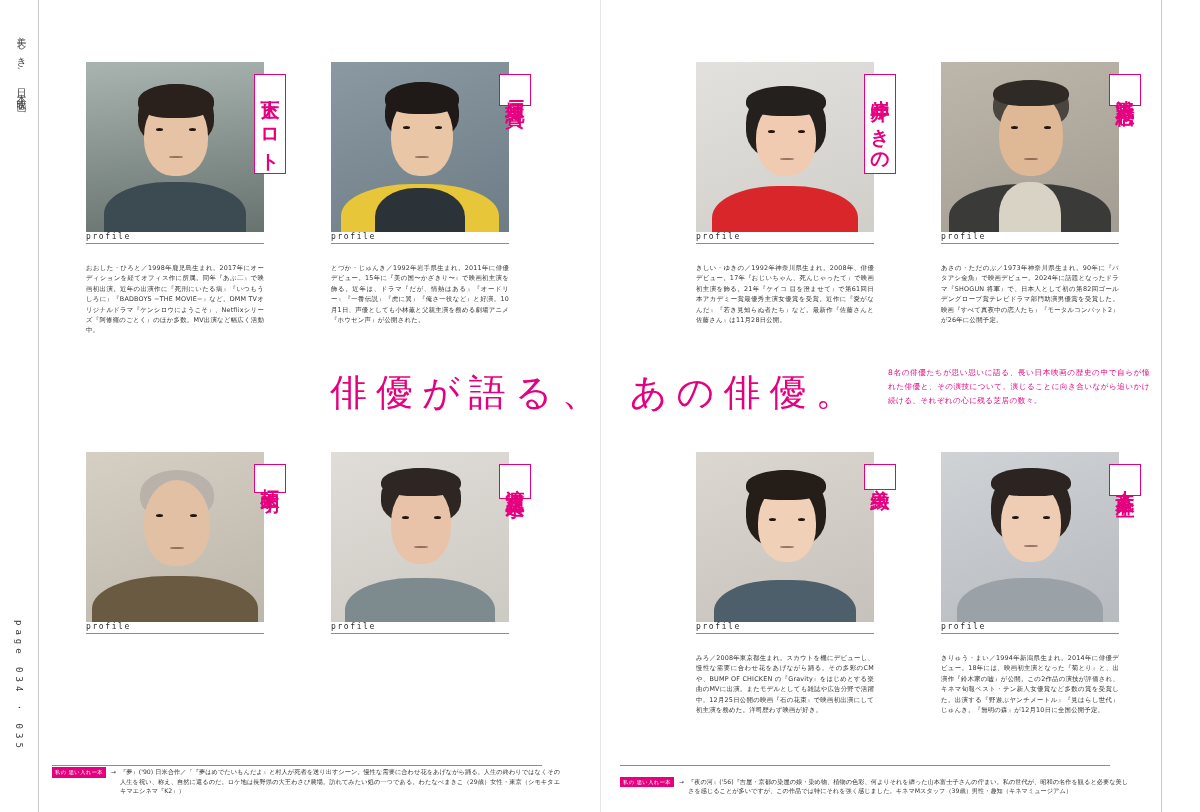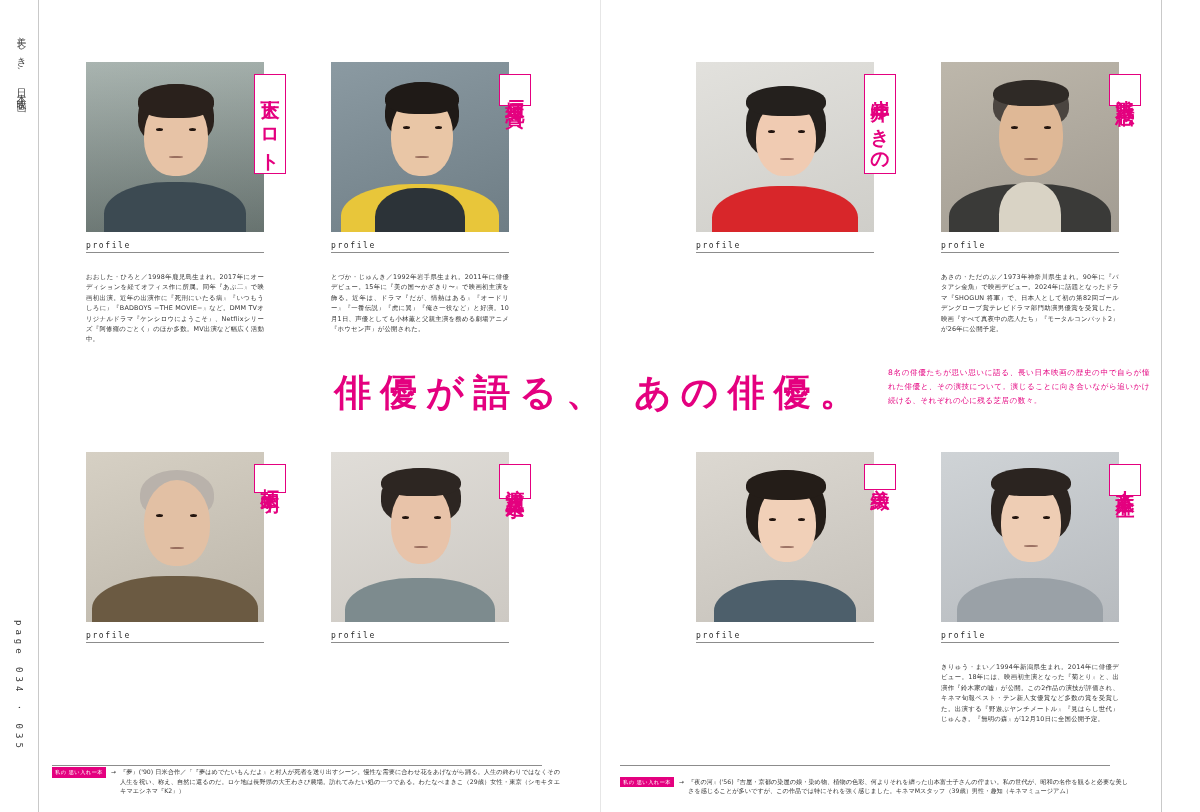--- a/index.html
+++ b/index.html
@@ -113,21 +113,21 @@
     font-family: "DejaVu Sans", sans-serif;
     font-weight: bold;
     font-size: 19px;
     letter-spacing: 3px;
     padding: 9px 5px 9px 5px;
     line-height: 1.05;
   }
   .nametag.right { right: -22px; }
 
   .profile-label {
-    margin-top: 9px;
+    margin-top: 0;
     font-size: 8px;
     letter-spacing: 1.6px;
     color: #2b2b2b;
     font-family: "DejaVu Sans Mono", monospace;
   }
   .profile-rule {
     margin-top: 2px;
     border-top: 1px solid #8c8c8c;
     width: 178px;
   }
@@ -140,24 +140,24 @@
     text-align: justify;
     font-family: "DejaVu Sans", sans-serif;
   }
 
   
   .headline {
     position: absolute;
     left: 330px;
     top: 368px;
     width: 540px;
-    text-align: center;
+    text-align: left;
     color: #e4007f;
     font-family: "DejaVu Serif", serif;
-    font-weight: bold;
+    font-weight: normal;
     font-size: 37px;
     letter-spacing: 9px;
     white-space: nowrap;
   }
   .headline .part2 { margin-left: 22px; }
 
   .lead {
     position: absolute;
     left: 888px;
     top: 366px;
@@ -268,20 +268,21 @@
       <div class="hair" style="left:50px; top:24px; width:80px; height:74px; background:#24201d;"></div>
       <div class="head" style="left:60px; top:38px; width:60px; height:76px; background:#f0cbb2;"></div>
       <div class="hair" style="left:50px; top:24px; width:80px; height:30px; background:#24201d;"></div>
       <div class="eye" style="left:72px; top:68px;"></div>
       <div class="eye" style="left:102px; top:68px;"></div>
       <div class="mouth" style="left:84px; top:96px;"></div>
     </div>
     <div class="nametag right">岸井ゆきの</div>
     <div class="profile-label">profile</div>
     <div class="profile-rule"></div>
+    <div class="profile-text">きしい・ゆきの／1992年神奈川県生まれ。2008年、俳優デビュー。17年『おじいちゃん、死んじゃったて』で映画初主演を飾る。21年『ケイコ 目を澄ませて』で第61回日本アカデミー賞最優秀主演女優賞を受賞。近作に『愛がなんだ』『若き見知らぬ者たち』など。最新作『佐藤さんと佐藤さん』は11月28日公開。</div>
   </div>
 
   <div class="card" style="left:941px; top:62px;">
     <div class="photo">
       <div class="base" style="background:linear-gradient(160deg,#bdb7ab,#a29c92);"></div>
       <div class="body" style="left:8px; top:122px; width:162px; height:72px; background:#3a3a38;"></div>
       <div class="body" style="left:58px; top:120px; width:62px; height:72px; background:#d9d3c5;"></div>
       <div class="hair" style="left:52px; top:18px; width:76px; height:48px; background:#4b4540;"></div>
       <div class="head" style="left:58px; top:30px; width:64px; height:84px; background:#dfb896;"></div>
       <div class="hair" style="left:52px; top:18px; width:76px; height:26px; background:#2f2a26;"></div>
@@ -339,20 +340,21 @@
       <div class="hair" style="left:50px; top:18px; width:80px; height:78px; background:#241d18;"></div>
       <div class="head" style="left:62px; top:32px; width:58px; height:78px; background:#f1d0b8;"></div>
       <div class="hair" style="left:50px; top:18px; width:80px; height:30px; background:#241d18;"></div>
       <div class="eye" style="left:73px; top:66px;"></div>
       <div class="eye" style="left:102px; top:66px;"></div>
       <div class="mouth" style="left:84px; top:94px;"></div>
     </div>
     <div class="nametag right">美緻</div>
     <div class="profile-label">profile</div>
     <div class="profile-rule"></div>
+    <div class="profile-text">みろ／2008年東京都生まれ。スカウトを機にデビューし、慢性な需要に合わせ花をあげながら踊る。その多彩のCMや、BUMP OF CHICKEN の『Gravity』をはじめとする楽曲のMVに出演。またモデルとしても雑誌や広告分野で活躍中。12月25日公開の映画『石の花束』で映画初出演にして初主演を務めた。洋司歴わず映画が好き。</div>
   </div>
 
   <div class="card" style="left:941px; top:452px;">
     <div class="photo">
       <div class="base" style="background:linear-gradient(160deg,#cfd3d6,#b7bbbf);"></div>
       <div class="body" style="left:16px; top:126px; width:146px; height:70px; background:#9aa1a7;"></div>
       <div class="hair" style="left:50px; top:16px; width:80px; height:76px; background:#2b2420;"></div>
       <div class="head" style="left:60px; top:30px; width:60px; height:80px; background:#eecdb4;"></div>
       <div class="hair" style="left:50px; top:16px; width:80px; height:28px; background:#2b2420;"></div>
       <div class="eye" style="left:71px; top:64px;"></div>

